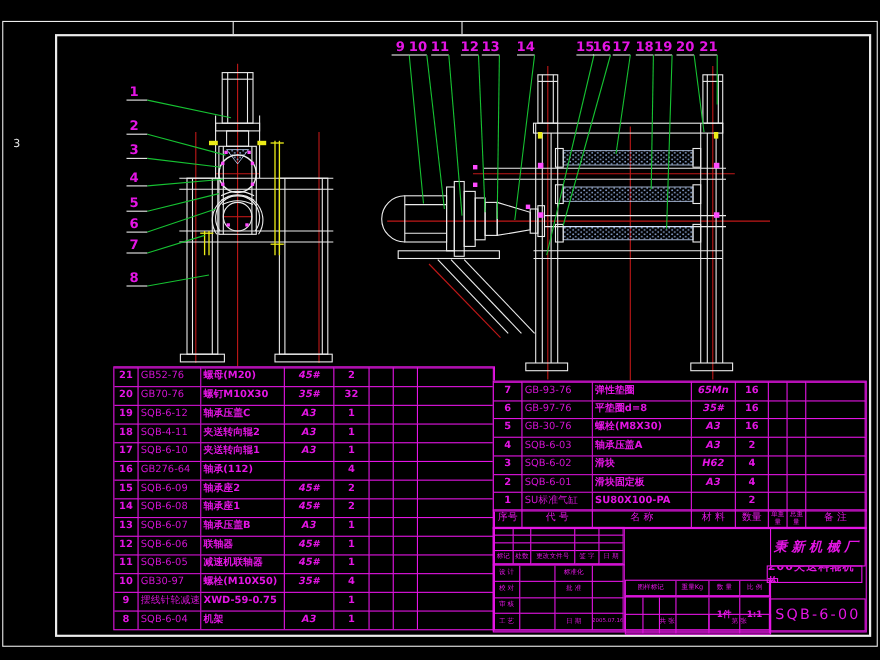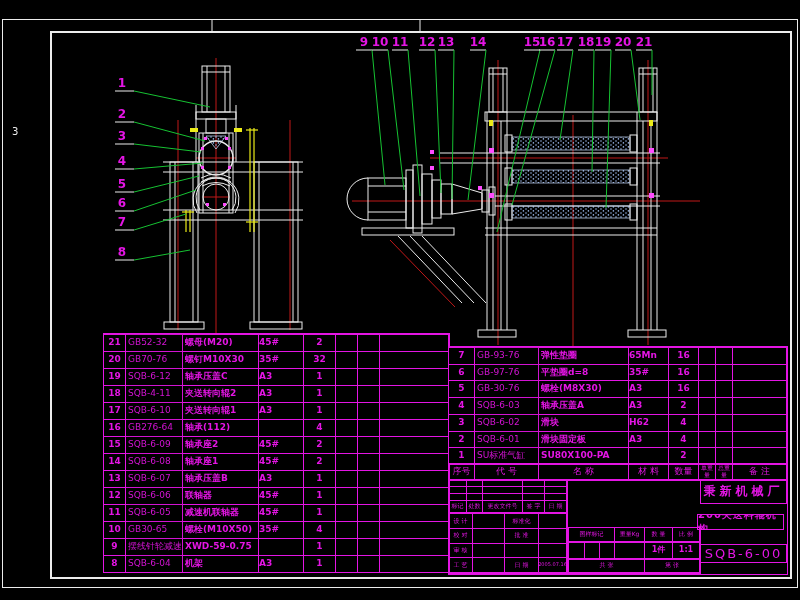--- a/index.html
+++ b/index.html
@@ -26,21 +26,21 @@
   .callout-num{fill:var(--magenta);font-size:12px;font-weight:bold;
     font-family:"DejaVu Sans",sans-serif;text-anchor:middle;}
   
   .bom{display:grid;border:1px solid var(--magenta);background:#000;}
   .bom .cell{border-right:1px solid var(--magenta);border-top:1px solid var(--magenta);
     color:var(--magenta);font-size:9px;line-height:15px;white-space:nowrap;
     overflow:hidden;padding-left:2px;}
   .bom .cell:nth-child(8n+1){text-align:center;font-weight:bold;padding-left:0;}
   .bom .cell:nth-child(8n+2){font-weight:normal;opacity:.92;}
   .bom .cell:nth-child(8n+3){font-weight:bold;}
-  .bom .cell:nth-child(8n+4){font-weight:bold;text-align:left;padding-left:0;}
+  .bom .cell:nth-child(8n+4){font-weight:bold;text-align:center;padding-left:0;font-style:italic;}
   .bom .cell:nth-child(8n+5){font-weight:bold;text-align:center;padding-left:0;}
   #bom-left{left:103px;top:333px;width:345px;height:238px;
     grid-template-columns:22px 57px 76px 45px 32px 22px 22px 1fr;
     grid-auto-rows:minmax(0,1fr);}
   #bom-right{left:448px;top:346px;width:338px;height:117px;
     grid-template-columns:26px 64px 90px 40px 30px 17px 17px 1fr;
     grid-auto-rows:minmax(0,1fr);}
   
   #bom-header{left:448px;top:463px;width:338px;height:16px;display:grid;
     grid-template-columns:26px 64px 90px 40px 30px 17px 17px 1fr;
@@ -301,21 +301,21 @@
       <line x1="631" y1="50" x2="640" y2="120" class="sg"></line>
       <text x="623" y="46" class="callout-num">20</text>
       <line x1="636" y1="50" x2="652" y2="50" class="sw"></line>
       <line x1="652" y1="50" x2="652" y2="95" class="sg"></line>
       <text x="644" y="46" class="callout-num">21</text>
     </g>
 </svg>
 
 <div class="abs bom" id="bom-left">
     <div class="cell">21</div>
-    <div class="cell">GB52-32</div>
+    <div class="cell">GB52-76</div>
     <div class="cell">螺母(M20)</div>
     <div class="cell">45#</div>
     <div class="cell">2</div>
     <div class="cell"></div>
     <div class="cell"></div>
     <div class="cell"></div>
     <div class="cell">20</div>
     <div class="cell">GB70-76</div>
     <div class="cell">螺钉M10X30</div>
     <div class="cell">35#</div>
@@ -389,21 +389,21 @@
     <div class="cell"></div>
     <div class="cell">11</div>
     <div class="cell">SQB-6-05</div>
     <div class="cell">减速机联轴器</div>
     <div class="cell">45#</div>
     <div class="cell">1</div>
     <div class="cell"></div>
     <div class="cell"></div>
     <div class="cell"></div>
     <div class="cell">10</div>
-    <div class="cell">GB30-65</div>
+    <div class="cell">GB30-97</div>
     <div class="cell">螺栓(M10X50)</div>
     <div class="cell">35#</div>
     <div class="cell">4</div>
     <div class="cell"></div>
     <div class="cell"></div>
     <div class="cell"></div>
     <div class="cell">9</div>
     <div class="cell">摆线针轮减速器</div>
     <div class="cell">XWD-59-0.75</div>
     <div class="cell"></div>
@@ -545,32 +545,32 @@
 
 
   <div class="tb tb-grid" style="left:119px;top:47px;width:133px;height:16px;
        grid-template-columns:46px 30px 28px 1fr;">
     <div>图样标记</div>
     <div>重量Kg</div>
     <div>数 量</div>
     <div>比 例</div>
   </div>
 
-  <div class="tb tb-grid" style="left:119px;top:62px;width:133px;height:18px;
+  <div class="tb tb-grid" style="left:119px;top:62px;width:133px;height:35px;
        grid-template-columns:16px 15px 15px 30px 28px 1fr;">
     <div></div>
       <div></div>
       <div></div>
       <div></div>
     <div style="font-size:8px;font-weight:bold;">1件</div>
     <div style="font-size:8px;font-weight:bold;">1:1</div>
   </div>
 
   <div class="tb tb-grid" style="left:119px;top:78px;width:133px;height:16px;
        grid-template-columns:76px 1fr;">
     <div>共  张</div>
     <div>第  张</div>
   </div>
 
-  <div class="tb" id="tb-company" style="left:251px;top:-1px;width:87px;height:25px;">秉新机械厂</div>
+  <div class="tb" id="tb-company" style="left:251px;top:-1px;width:87px;height:36px;font-style:italic;">秉新机械厂</div>
   <div class="tb" id="tb-product" style="left:248px;top:34px;width:87px;height:16px;">200夹送料辊机构</div>
-  <div class="tb" id="tb-number" style="left:251px;top:64px;width:87px;height:19px;">SQB-6-00</div>
+  <div class="tb" id="tb-number" style="left:251px;top:64px;width:87px;height:30px;">SQB-6-00</div>
 </div>
 
 </body></html>

